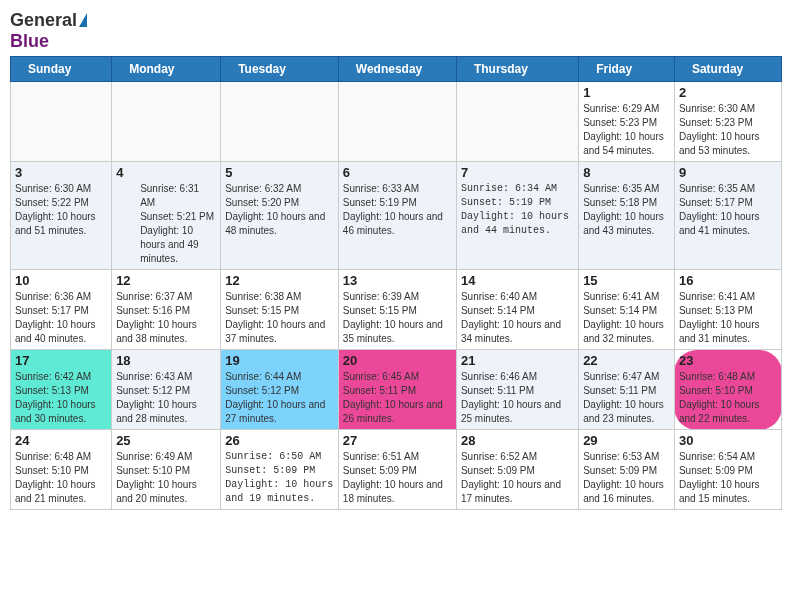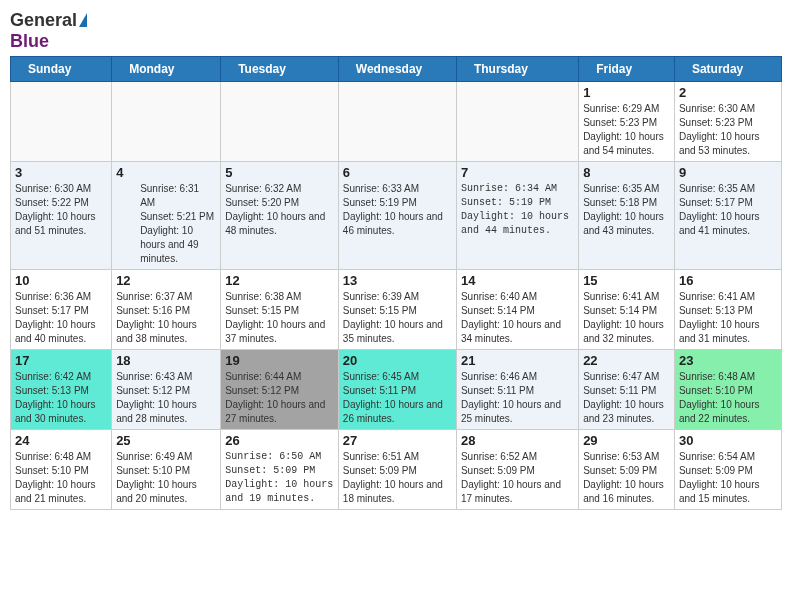--- a/index.html
+++ b/index.html
@@ -239,45 +239,45 @@
           <div class="day-info" style="white-space: pre-line;">Sunrise: 6:42 AM
 Sunset: 5:13 PM
 Daylight: 10 hours and 30 minutes.</div>
         </td>
         <td style="background: rgb(238, 243, 250);">
           <span class="day-num">18</span>
           <div class="day-info" style="white-space: pre-line;">Sunrise: 6:43 AM
 Sunset: 5:12 PM
 Daylight: 10 hours and 28 minutes.</div>
         </td>
-        <td style="background: #a3a3a3;">
+        <td style="background: #7dd3fc;">
           <span class="day-num">19</span>
           <div class="day-info" style="white-space: pre-line;">Sunrise: 6:44 AM
 Sunset: 5:12 PM
 Daylight: 10 hours and 27 minutes.</div>
         </td>
-        <td style="background: #5eead4;">
+        <td style="background: #ec4899;">
           <span class="day-num">20</span>
           <div class="day-info" style="white-space: pre-line;">Sunrise: 6:45 AM
 Sunset: 5:11 PM
 Daylight: 10 hours and 26 minutes.</div>
         </td>
         <td style="background: rgb(238, 243, 250);">
           <span class="day-num">21</span>
           <div class="day-info" style="white-space: pre-line;">Sunrise: 6:46 AM
 Sunset: 5:11 PM
 Daylight: 10 hours and 25 minutes.</div>
         </td>
         <td style="background: rgb(238, 243, 250);">
           <span class="day-num">22</span>
           <div class="day-info" style="white-space: pre-line;">Sunrise: 6:47 AM
 Sunset: 5:11 PM
 Daylight: 10 hours and 23 minutes.</div>
         </td>
-        <td style="background: #86efac;">
+        <td style="background: #ec4899; border-radius: 23px;">
           <span class="day-num">23</span>
           <div class="day-info" style="white-space: pre-line;">Sunrise: 6:48 AM
 Sunset: 5:10 PM
 Daylight: 10 hours and 22 minutes.</div>
         </td>
       </tr>
       <tr>
         <td>
           <span class="day-num">24</span>
           <div class="day-info" style="white-space: pre-line;">Sunrise: 6:48 AM

